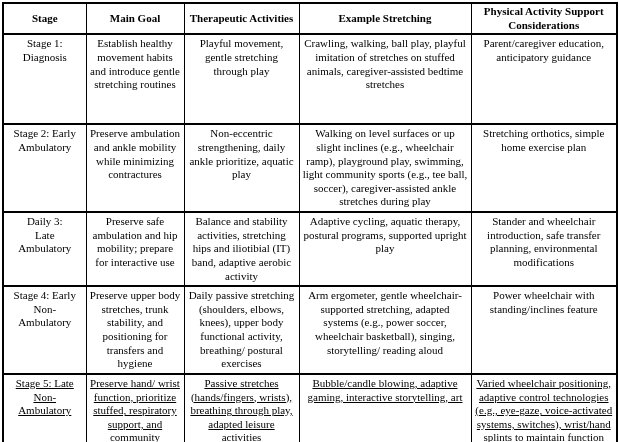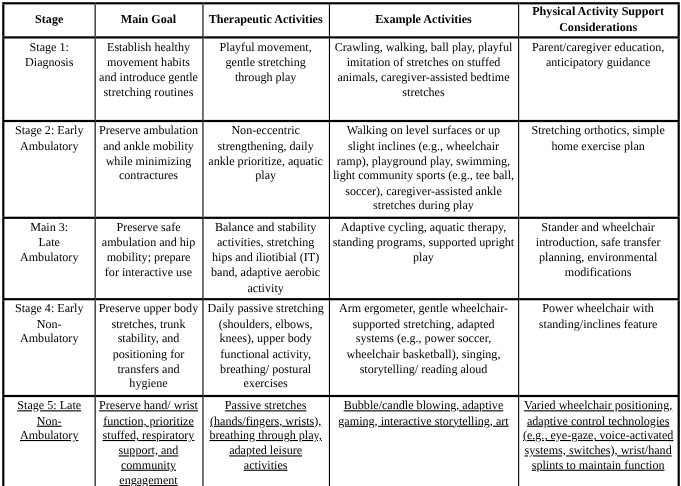--- a/index.html
+++ b/index.html
@@ -58,48 +58,48 @@
         <col class="c1">
         <col class="c2">
         <col class="c3">
         <col class="c4">
     </colgroup>
     <thead>
       <tr style="height:31px;">
         <th>Stage</th>
         <th>Main Goal</th>
         <th>Therapeutic Activities</th>
-        <th>Example Activities</th>
+        <th>Example Stretching</th>
         <th>Physical Activity Support Considerations</th>
       </tr>
     </thead>
     <tbody id="table-body">
-        <tr style="height: 76px; padding-left: 31px;">
+        <tr style="height: 90px; padding-left: 31px;">
           <td>Stage 1:
 Diagnosis</td>
           <td>Establish healthy movement habits and introduce gentle stretching routines</td>
           <td>Playful movement, gentle stretching through play</td>
           <td>Crawling, walking, ball play, playful imitation of stretches on stuffed animals, caregiver-assisted bedtime stretches</td>
           <td>Parent/caregiver education, anticipatory guidance</td>
         </tr>
         <tr style="height: 85px;">
           <td>Stage 2: Early
 Ambulatory</td>
           <td>Preserve ambulation and ankle mobility while minimizing contractures</td>
           <td>Non-eccentric strengthening, daily ankle prioritize, aquatic play</td>
           <td>Walking on level surfaces or up slight inclines (e.g., wheelchair ramp), playground play, swimming, light community sports (e.g., tee ball, soccer), caregiver-assisted ankle stretches during play</td>
           <td>Stretching orthotics, simple home exercise plan</td>
         </tr>
         <tr style="height: 73px;">
-          <td>Main 3:
+          <td>Daily 3:
 Late
 Ambulatory</td>
           <td>Preserve safe ambulation and hip mobility; prepare for interactive use</td>
           <td>Balance and stability activities, stretching hips and iliotibial (IT) band, adaptive aerobic activity</td>
-          <td>Adaptive cycling, aquatic therapy, standing programs, supported upright play</td>
+          <td>Adaptive cycling, aquatic therapy, postural programs, supported upright play</td>
           <td>Stander and wheelchair introduction, safe transfer planning, environmental modifications</td>
         </tr>
         <tr style="height: 83px; font-family: Liberation Serif, serif;">
           <td>Stage 4: Early
 Non-
 Ambulatory</td>
           <td>Preserve upper body stretches, trunk stability, and positioning for transfers and hygiene</td>
           <td>Daily passive stretching (shoulders, elbows, knees), upper body functional activity, breathing/ postural exercises</td>
           <td>Arm ergometer, gentle wheelchair-supported stretching, adapted systems (e.g., power soccer, wheelchair basketball), singing, storytelling/ reading aloud</td>
           <td>Power wheelchair with standing/inclines feature</td>

